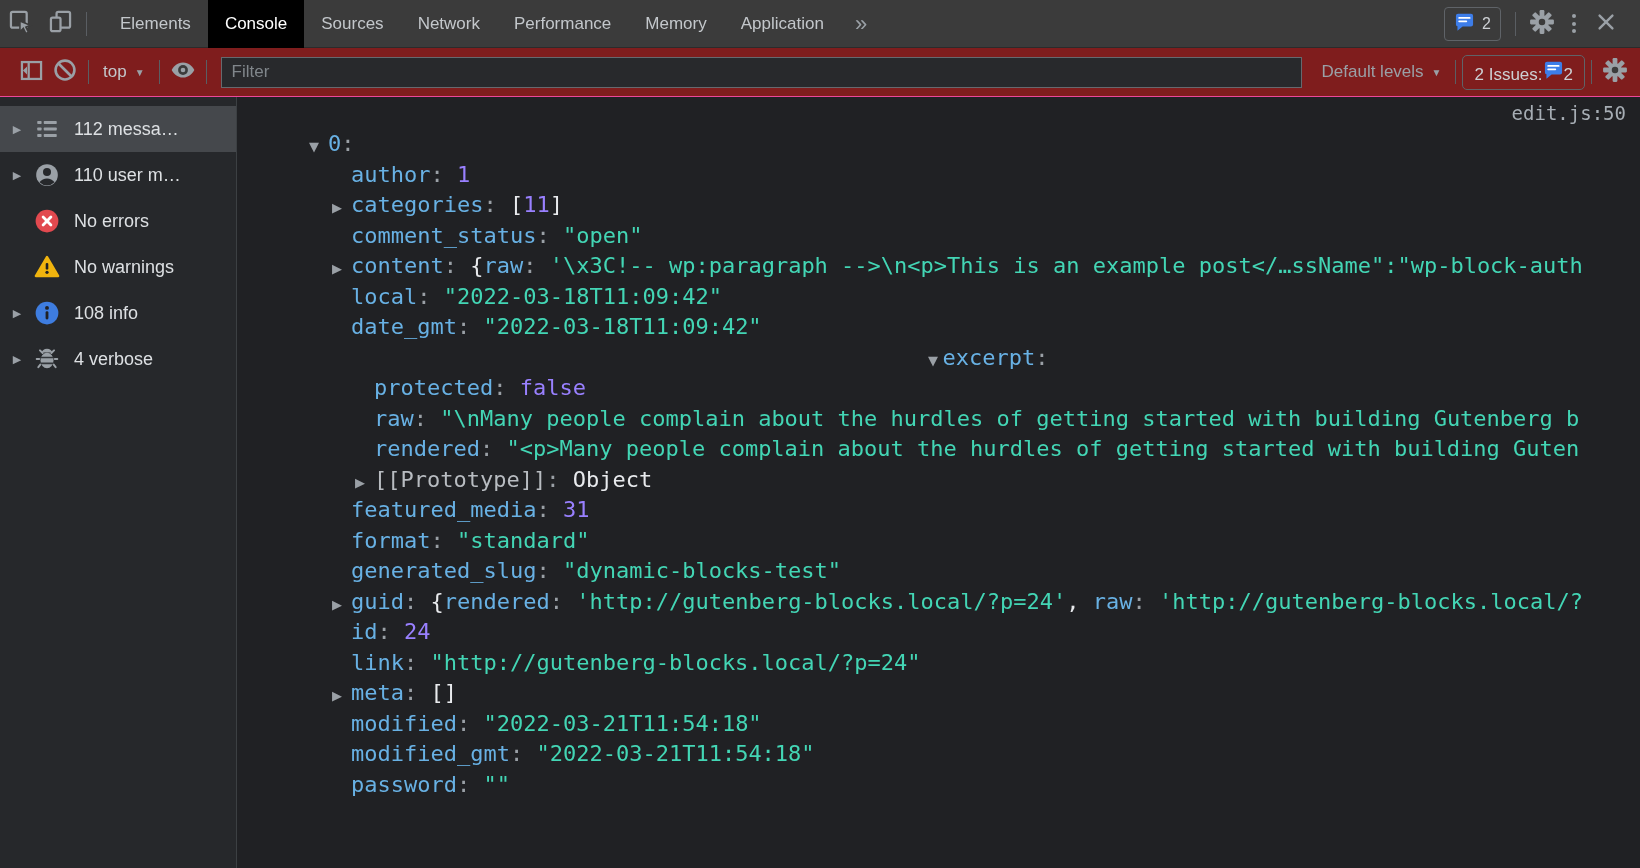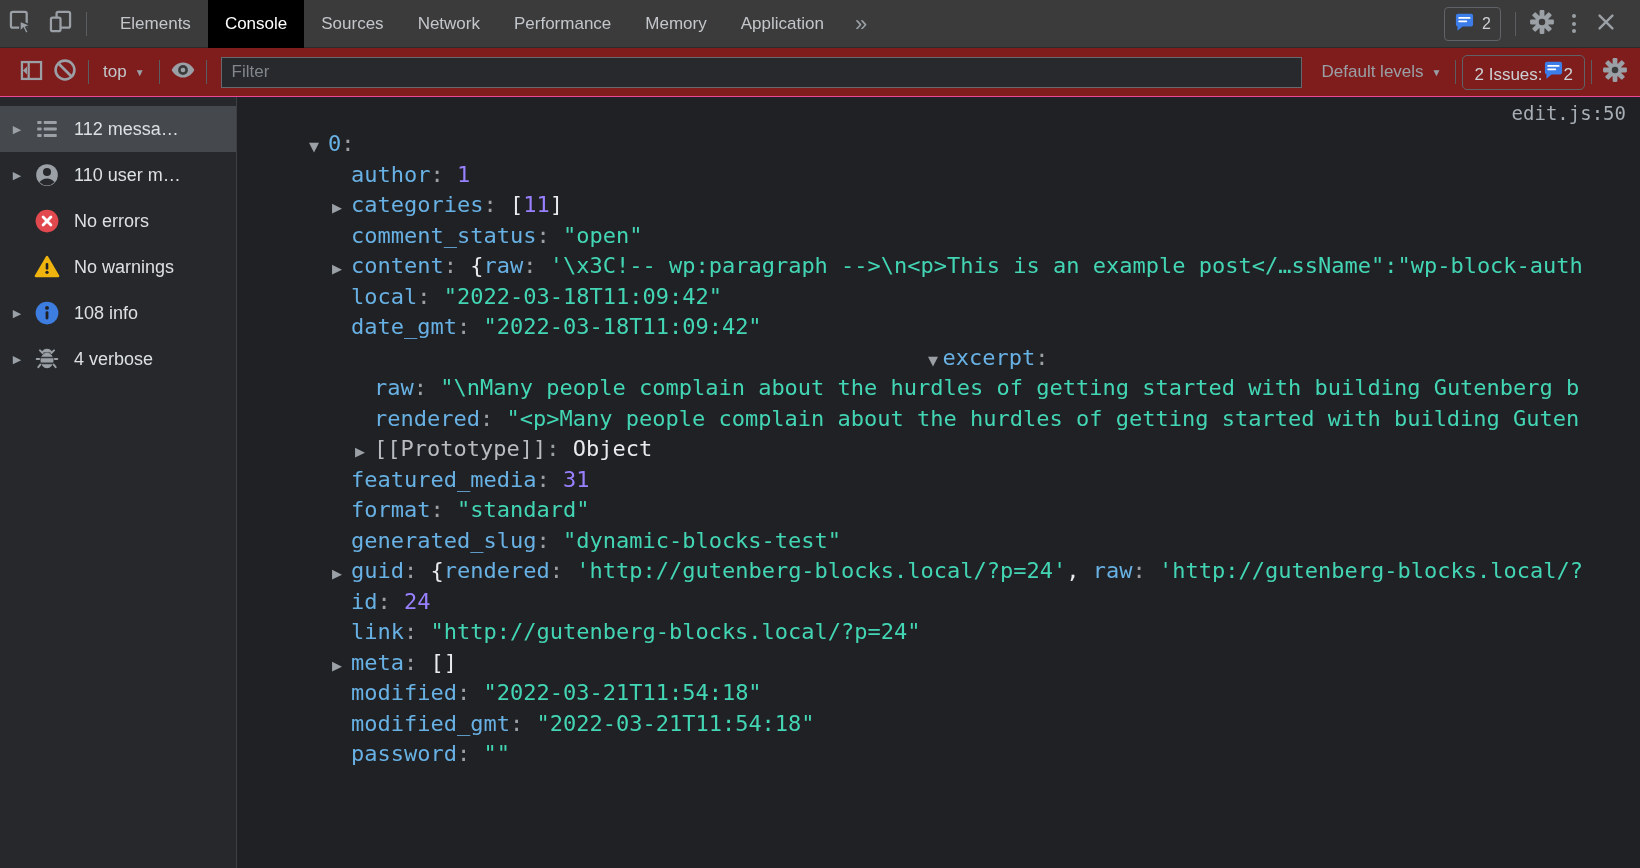--- a/index.html
+++ b/index.html
@@ -305,20 +305,21 @@
       </div>
       <div class="tree">
           <div class="row" style="padding-left: 72px;"><span class="arrow">▼</span><span class="c-key">0</span><span class="c-punc">:</span></div>
           <div class="row" style="padding-left: 95px;"><span class="arrow"></span><span class="c-key">author</span><span class="c-punc">: </span><span class="c-num">1</span></div>
           <div class="row" style="padding-left: 95px;"><span class="arrow">▶</span><span class="c-key">categories</span><span class="c-punc">: </span><span class="c-plain">[</span><span class="c-num">11</span><span class="c-plain">]</span></div>
           <div class="row" style="padding-left: 95px;"><span class="arrow"></span><span class="c-key">comment_status</span><span class="c-punc">: </span><span class="c-str">"open"</span></div>
           <div class="row" style="padding-left: 95px;"><span class="arrow">▶</span><span class="c-key">content</span><span class="c-punc">: </span><span class="c-plain">{</span><span class="c-key">raw</span><span class="c-punc">: </span><span class="c-str">'\x3C!-- wp:paragraph --&gt;\n&lt;p&gt;This is an example post&lt;/…ssName":"wp-block-auth</span></div>
           <div class="row" style="padding-left: 95px;"><span class="arrow"></span><span class="c-key">local</span><span class="c-punc">: </span><span class="c-str">"2022-03-18T11:09:42"</span></div>
           <div class="row" style="padding-left: 95px;"><span class="arrow"></span><span class="c-key">date_gmt</span><span class="c-punc">: </span><span class="c-str">"2022-03-18T11:09:42"</span></div>
           <div class="row" style="padding-left: 95px; text-align: center;"><span class="arrow">▼</span><span class="c-key">excerpt</span><span class="c-punc">:</span></div>
+          <div class="row" style="padding-left: 118px;"><span class="arrow"></span><span class="c-key">protected</span><span class="c-punc">: </span><span class="c-num">false</span></div>
           <div class="row" style="padding-left: 118px;"><span class="arrow"></span><span class="c-key">raw</span><span class="c-punc">: </span><span class="c-str">"\nMany people complain about the hurdles of getting started with building Gutenberg b</span></div>
           <div class="row" style="padding-left: 118px;"><span class="arrow"></span><span class="c-key">rendered</span><span class="c-punc">: </span><span class="c-str">"&lt;p&gt;Many people complain about the hurdles of getting started with building Guten</span></div>
           <div class="row" style="padding-left: 118px;"><span class="arrow">▶</span><span class="c-proto">[[Prototype]]</span><span class="c-punc">: </span><span class="c-plain">Object</span></div>
           <div class="row" style="padding-left: 95px;"><span class="arrow"></span><span class="c-key">featured_media</span><span class="c-punc">: </span><span class="c-num">31</span></div>
           <div class="row" style="padding-left: 95px;"><span class="arrow"></span><span class="c-key">format</span><span class="c-punc">: </span><span class="c-str">"standard"</span></div>
           <div class="row" style="padding-left: 95px;"><span class="arrow"></span><span class="c-key">generated_slug</span><span class="c-punc">: </span><span class="c-str">"dynamic-blocks-test"</span></div>
           <div class="row" style="padding-left: 95px;"><span class="arrow">▶</span><span class="c-key">guid</span><span class="c-punc">: </span><span class="c-plain">{</span><span class="c-key">rendered</span><span class="c-punc">: </span><span class="c-str">'http://gutenberg-blocks.local/?p=24'</span><span class="c-plain">, </span><span class="c-key">raw</span><span class="c-punc">: </span><span class="c-str">'http://gutenberg-blocks.local/?</span></div>
           <div class="row" style="padding-left: 95px;"><span class="arrow"></span><span class="c-key">id</span><span class="c-punc">: </span><span class="c-num">24</span></div>
           <div class="row" style="padding-left: 95px;"><span class="arrow"></span><span class="c-key">link</span><span class="c-punc">: </span><span class="c-str">"http://gutenberg-blocks.local/?p=24"</span></div>
           <div class="row" style="padding-left: 95px;"><span class="arrow">▶</span><span class="c-key">meta</span><span class="c-punc">: </span><span class="c-plain">[]</span></div>

